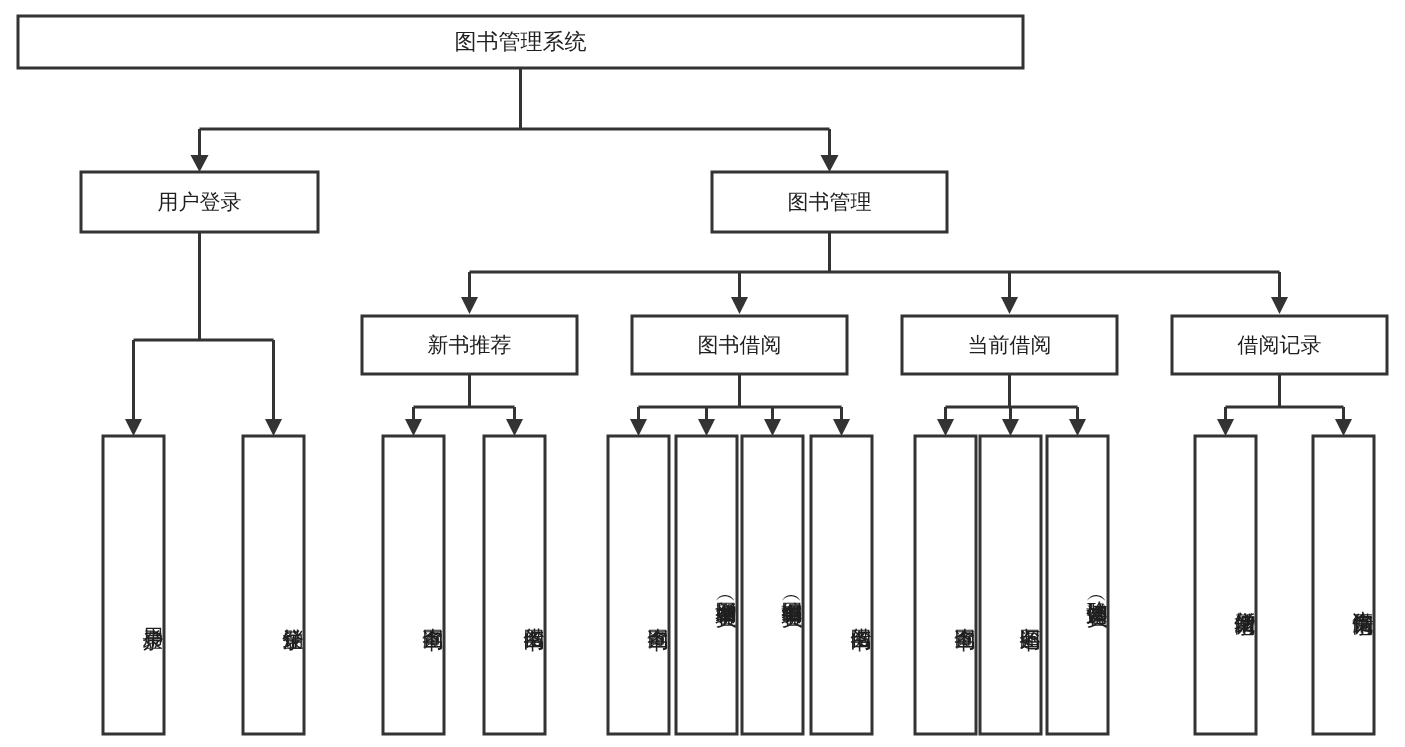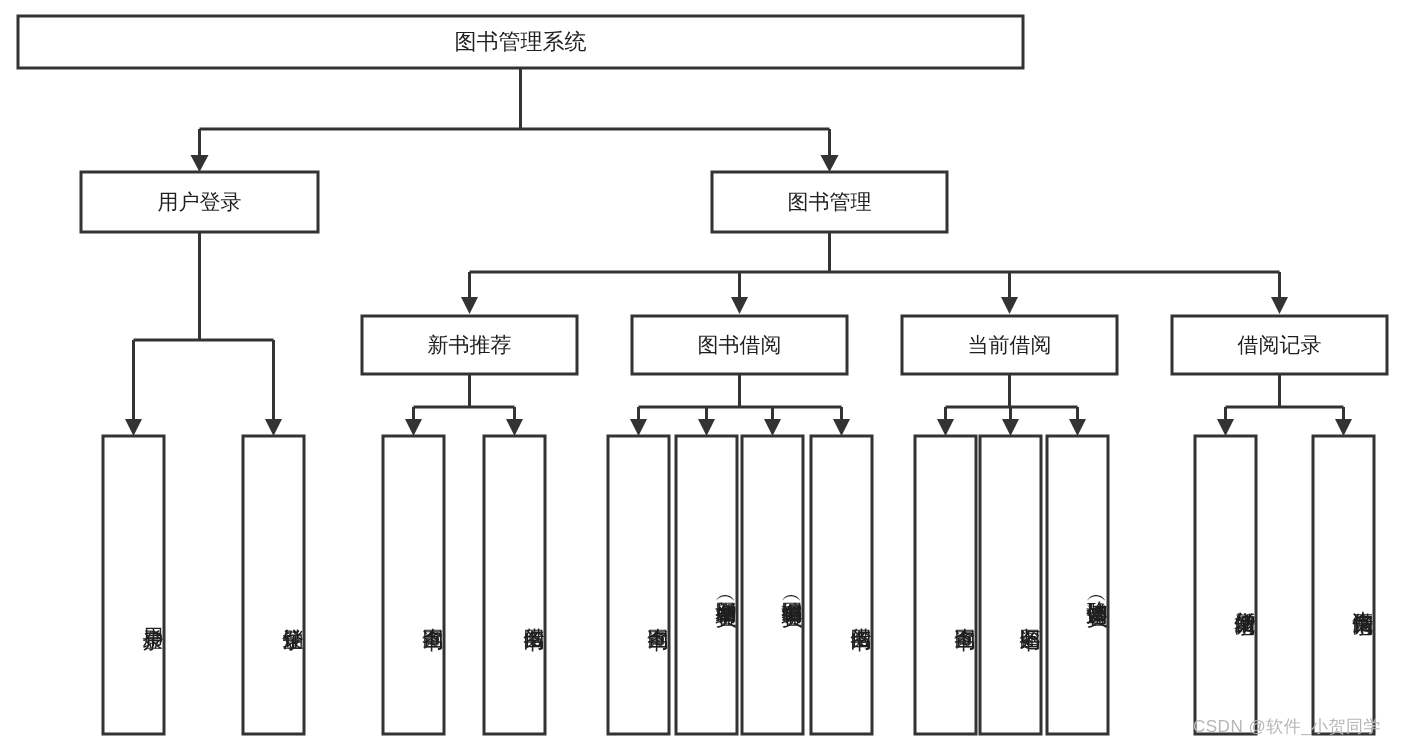--- a/index.html
+++ b/index.html
@@ -213,15 +213,14 @@
   <div class="leaf-label" style="left:742px; top:446px; width:61px; height:284px;">编辑图书（管理员）</div>
   <div class="leaf-label" style="left:811px; top:498px; width:61px; height:230px;">借阅图书</div>
 
   <div class="leaf-label" style="left:915px; top:498px; width:61px; height:230px;">查询图书</div>
   <div class="leaf-label" style="left:980px; top:498px; width:61px; height:230px;">归还图书</div>
   <div class="leaf-label" style="left:1047px; top:446px; width:61px; height:284px;">确认归还（管理员）</div>
 
   <div class="leaf-label" style="left:1195px; top:466px; width:61px; height:262px;">新增借阅记录</div>
   <div class="leaf-label" style="left:1313px; top:466px; width:61px; height:262px;">查询借阅记录</div>
 
-  <div class="watermark">CSDN @软件_小贺同学</div>
 
 </div>
 
 </body></html>

